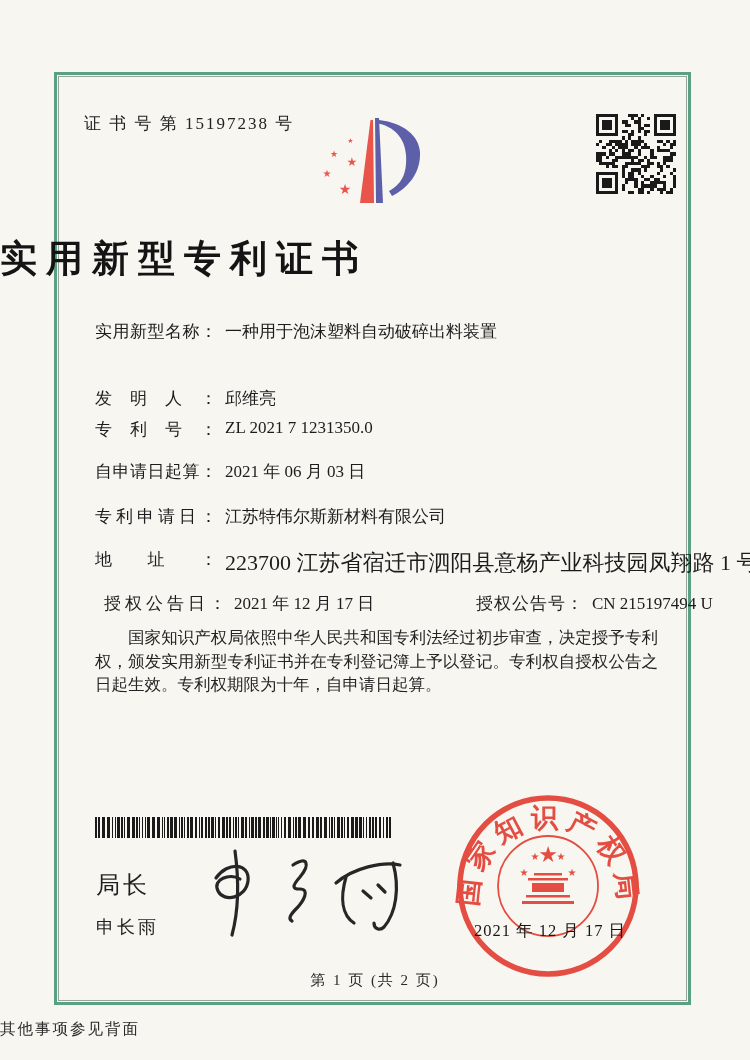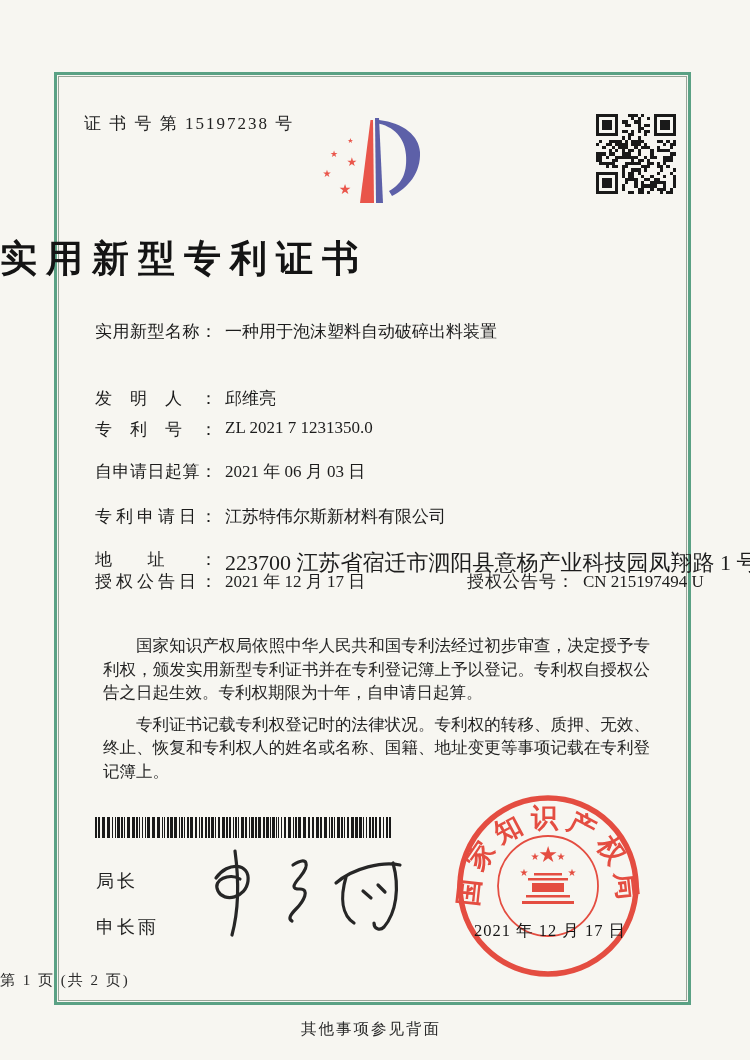--- a/index.html
+++ b/index.html
@@ -32,41 +32,41 @@
   .row{ position:absolute; left:95px; right:60px; white-space:nowrap; font-size:17px; }
   .lbl{
     display:inline-block; width:122px; text-align:justify; text-align-last:justify;
     vertical-align:top; color:#1c1c1c;
   }
   .val{ margin-left:8px; color:#1c1c1c; }
   .pair2{ position:absolute; left:372px; top:0; }
   .pair2 .lbl2{ letter-spacing:1px; }
   .r0{top:320px;font-family:Liberation Mono, monospace;} .r1{top:375px;margin-top:12px;} .r2{top:418px;} .r3{top:460px;}
   .r4{top:505px;} .r5{top:548px;} .r5 .val{font-size:22px;}
-  .r6{top:570px;}
+  .r6{top:592px;margin-left:9px;}
   .body-text{
     position:absolute; left:95px; right:92px; top:626px;
     font-size:16.5px; line-height:23.5px; text-align:justify; color:#242424;
   }
-  .body-text p{ margin:8px; text-indent:2em; }
+  .body-text p{ margin:0; text-indent:2em; }
   .barcode{ position:absolute; left:95px; top:817px; width:300px; height:21px; }
-  .comm-title{ position:absolute; left:96px; top:869px; font-size:18px; letter-spacing:3px; }
+  .comm-title{ position:absolute; left:96px; top:869px; font-size:24px; letter-spacing:3px; }
   .comm-name{ position:absolute; left:96px; top:901px; font-size:18px; letter-spacing:3px;margin-top:14px; }
   .signature{ position:absolute; left:188px; top:843px; width:230px; height:95px; }
   .seal{ position:absolute; left:452px; top:790px; width:192px; height:192px; opacity:.9; }
   .seal-date{
     position:absolute; left:455px; top:920px; width:190px; text-align:center;
     font-size:16.5px; color:#161616; letter-spacing:1px;
   }
   .footer-page{
-    position:absolute; left:0; right:0; top:971px; 
+    position:absolute; left:0; right:0; top:971px; text-align:center;
     font-size:15px; letter-spacing:2px; color:#2a2a2a;
   }
   .back-note{
-    position:absolute; left:0; right:8px; top:1019px; text-align:center;
+    position:absolute; left:0; right:8px; top:1019px; text-align:left;
     font-size:15.5px; letter-spacing:2px; color:#2a2a2a;
   }
 </style>
 </head>
 <body>
 
 <div class="page">
 
   <div class="frame">
     <div class="frame-inner"></div>
@@ -326,21 +326,20 @@
   </div>
   <div class="row r6">
     <span class="lbl">授权公告日：</span><span class="val">2021 年 12 月 17 日</span>
     <span class="pair2">
       <span class="lbl2">授权公告号：</span><span class="val">CN 215197494 U</span>
     </span>
   </div>
 
   <div class="body-text">
     <p>国家知识产权局依照中华人民共和国专利法经过初步审查，决定授予专利权，颁发实用新型专利证书并在专利登记簿上予以登记。专利权自授权公告之日起生效。专利权期限为十年，自申请日起算。</p>
-    <p>专利证书记载专利权登记时的法律状况。专利权的转移、质押、无效、终止、恢复和专利权人的姓名或名称、国籍、地址变更等事项记载在专利登记簿上。</p>
   </div>
 
   <svg class="barcode" id="barcode-svg" viewBox="0 0 300 21" shape-rendering="crispEdges">
       <rect x="0" y="0" width="2" height="21" fill="#1a1a1a"></rect>
       <rect x="3" y="0" width="2" height="21" fill="#1a1a1a"></rect>
       <rect x="7" y="0" width="3" height="21" fill="#1a1a1a"></rect>
       <rect x="12" y="0" width="3" height="21" fill="#1a1a1a"></rect>
       <rect x="17" y="0" width="1" height="21" fill="#1a1a1a"></rect>
       <rect x="20" y="0" width="1" height="21" fill="#1a1a1a"></rect>
       <rect x="22" y="0" width="3" height="21" fill="#1a1a1a"></rect>

